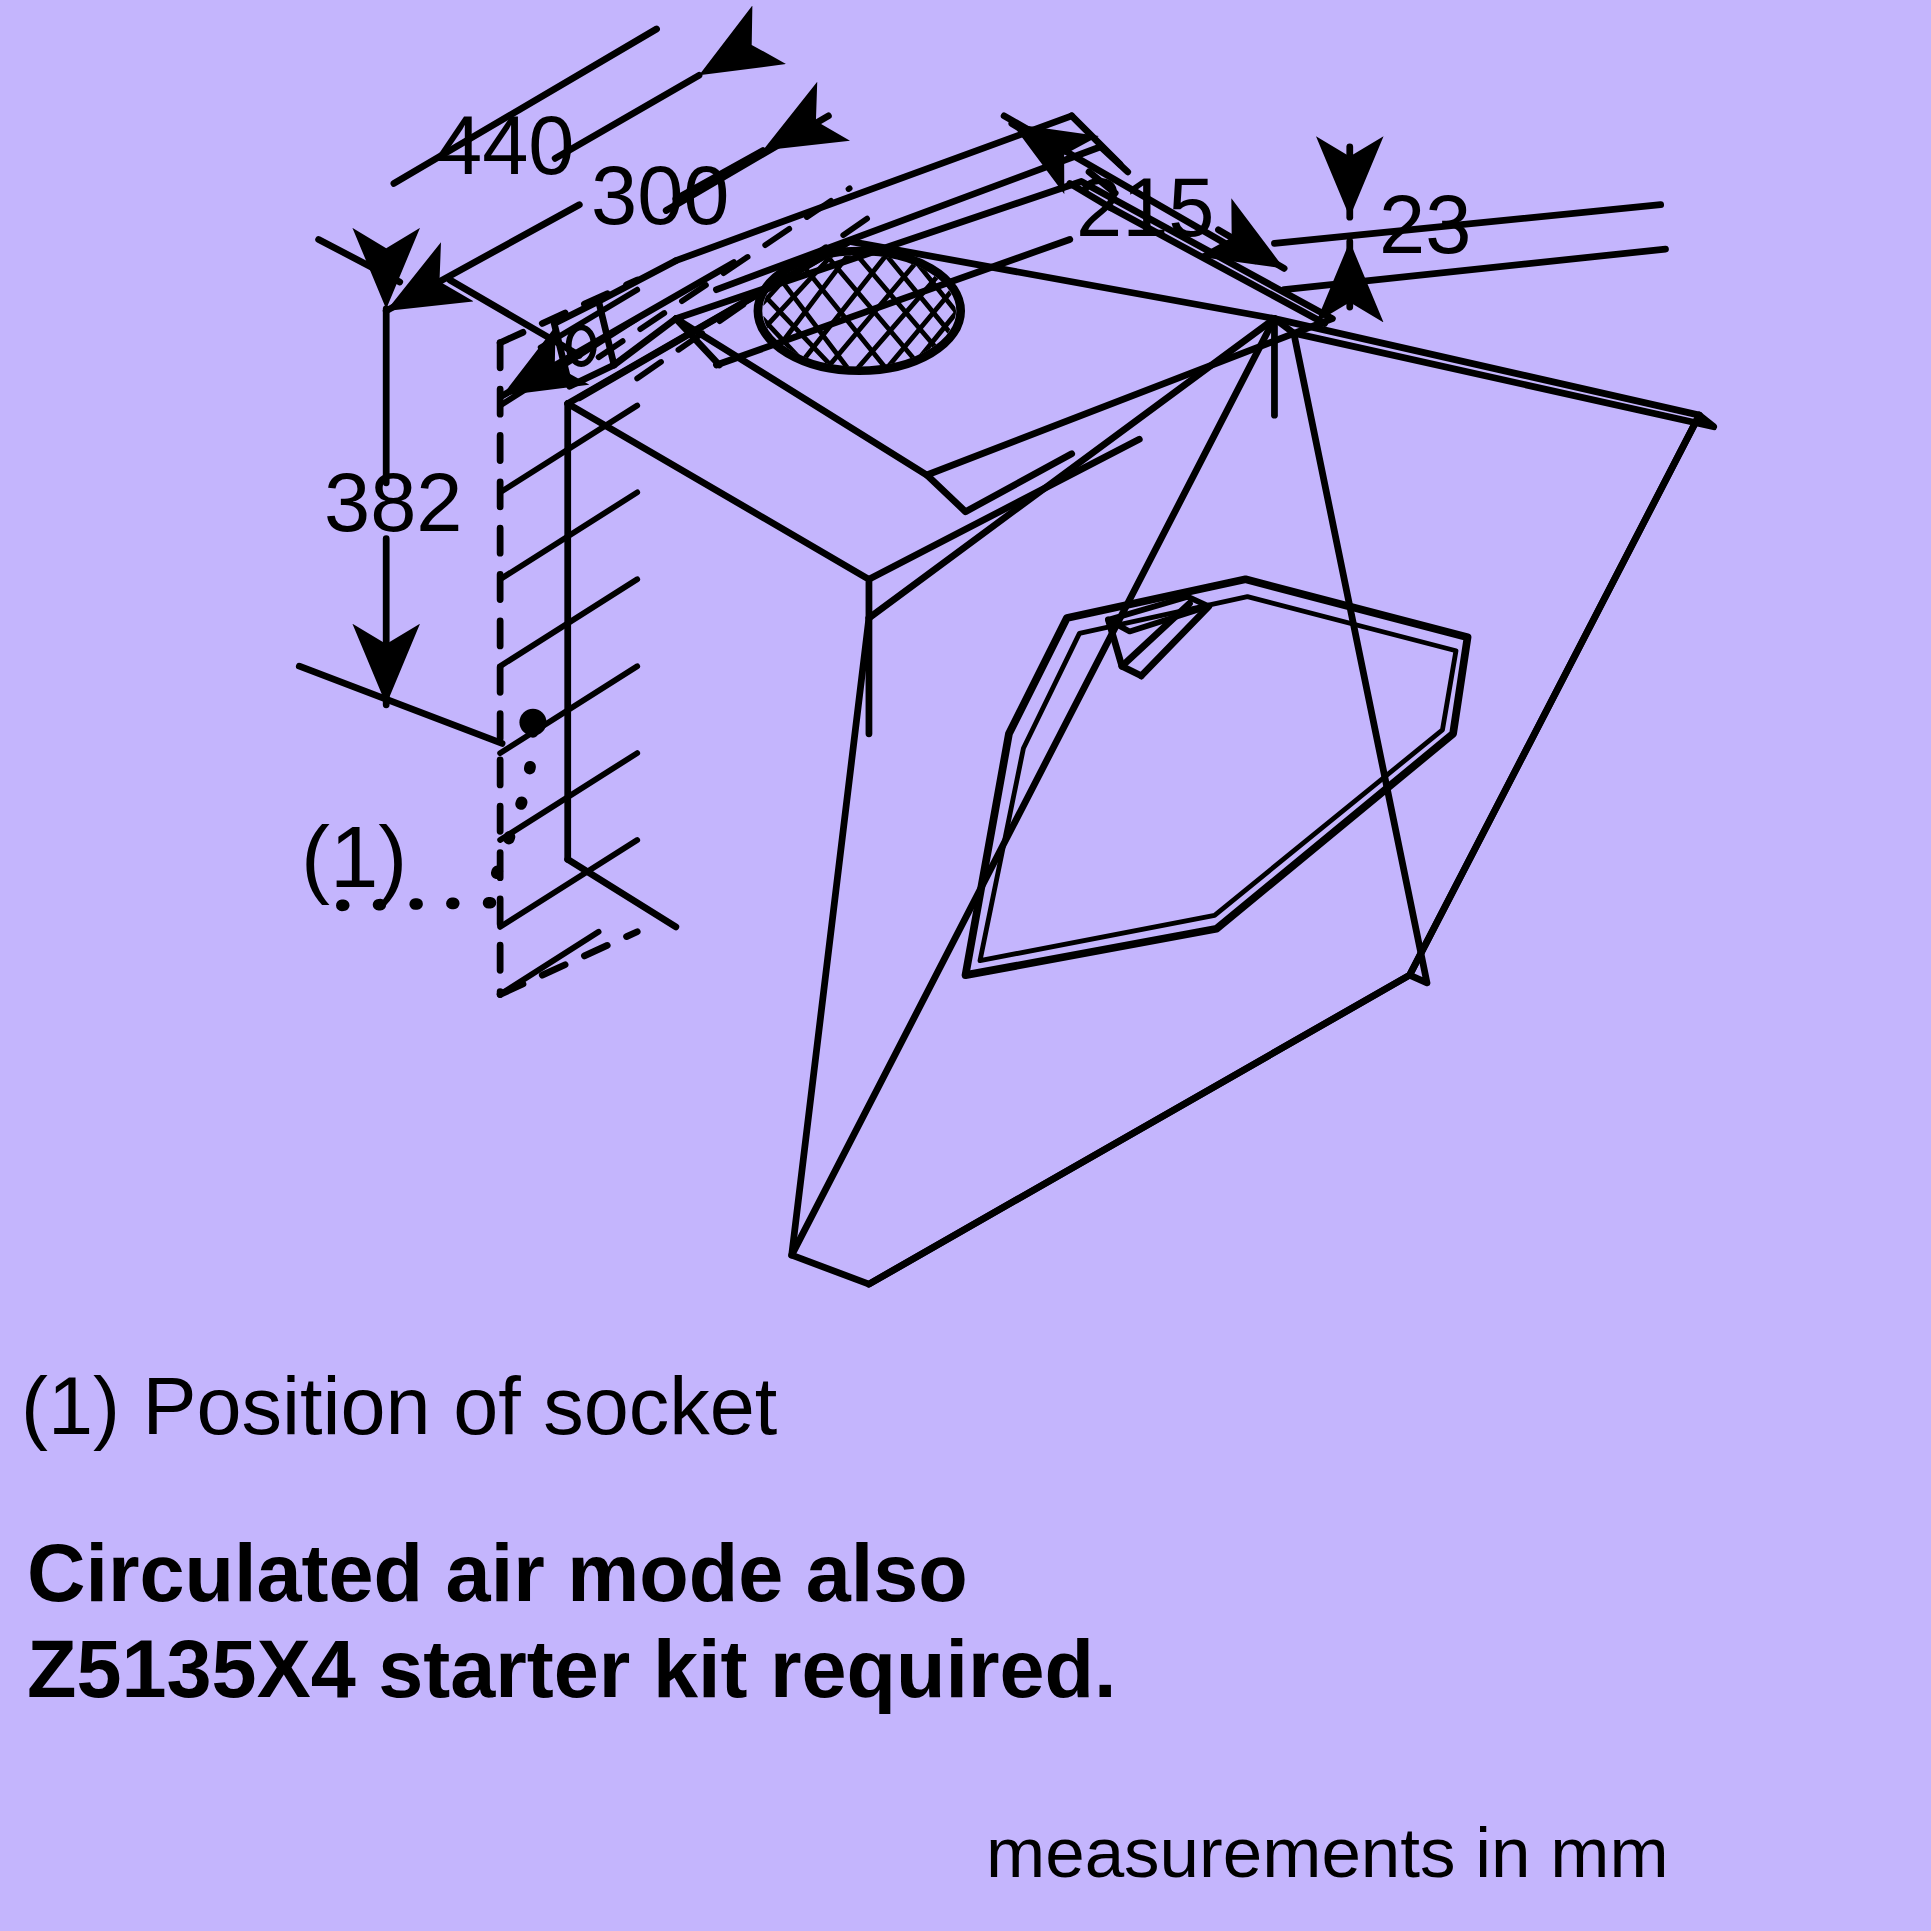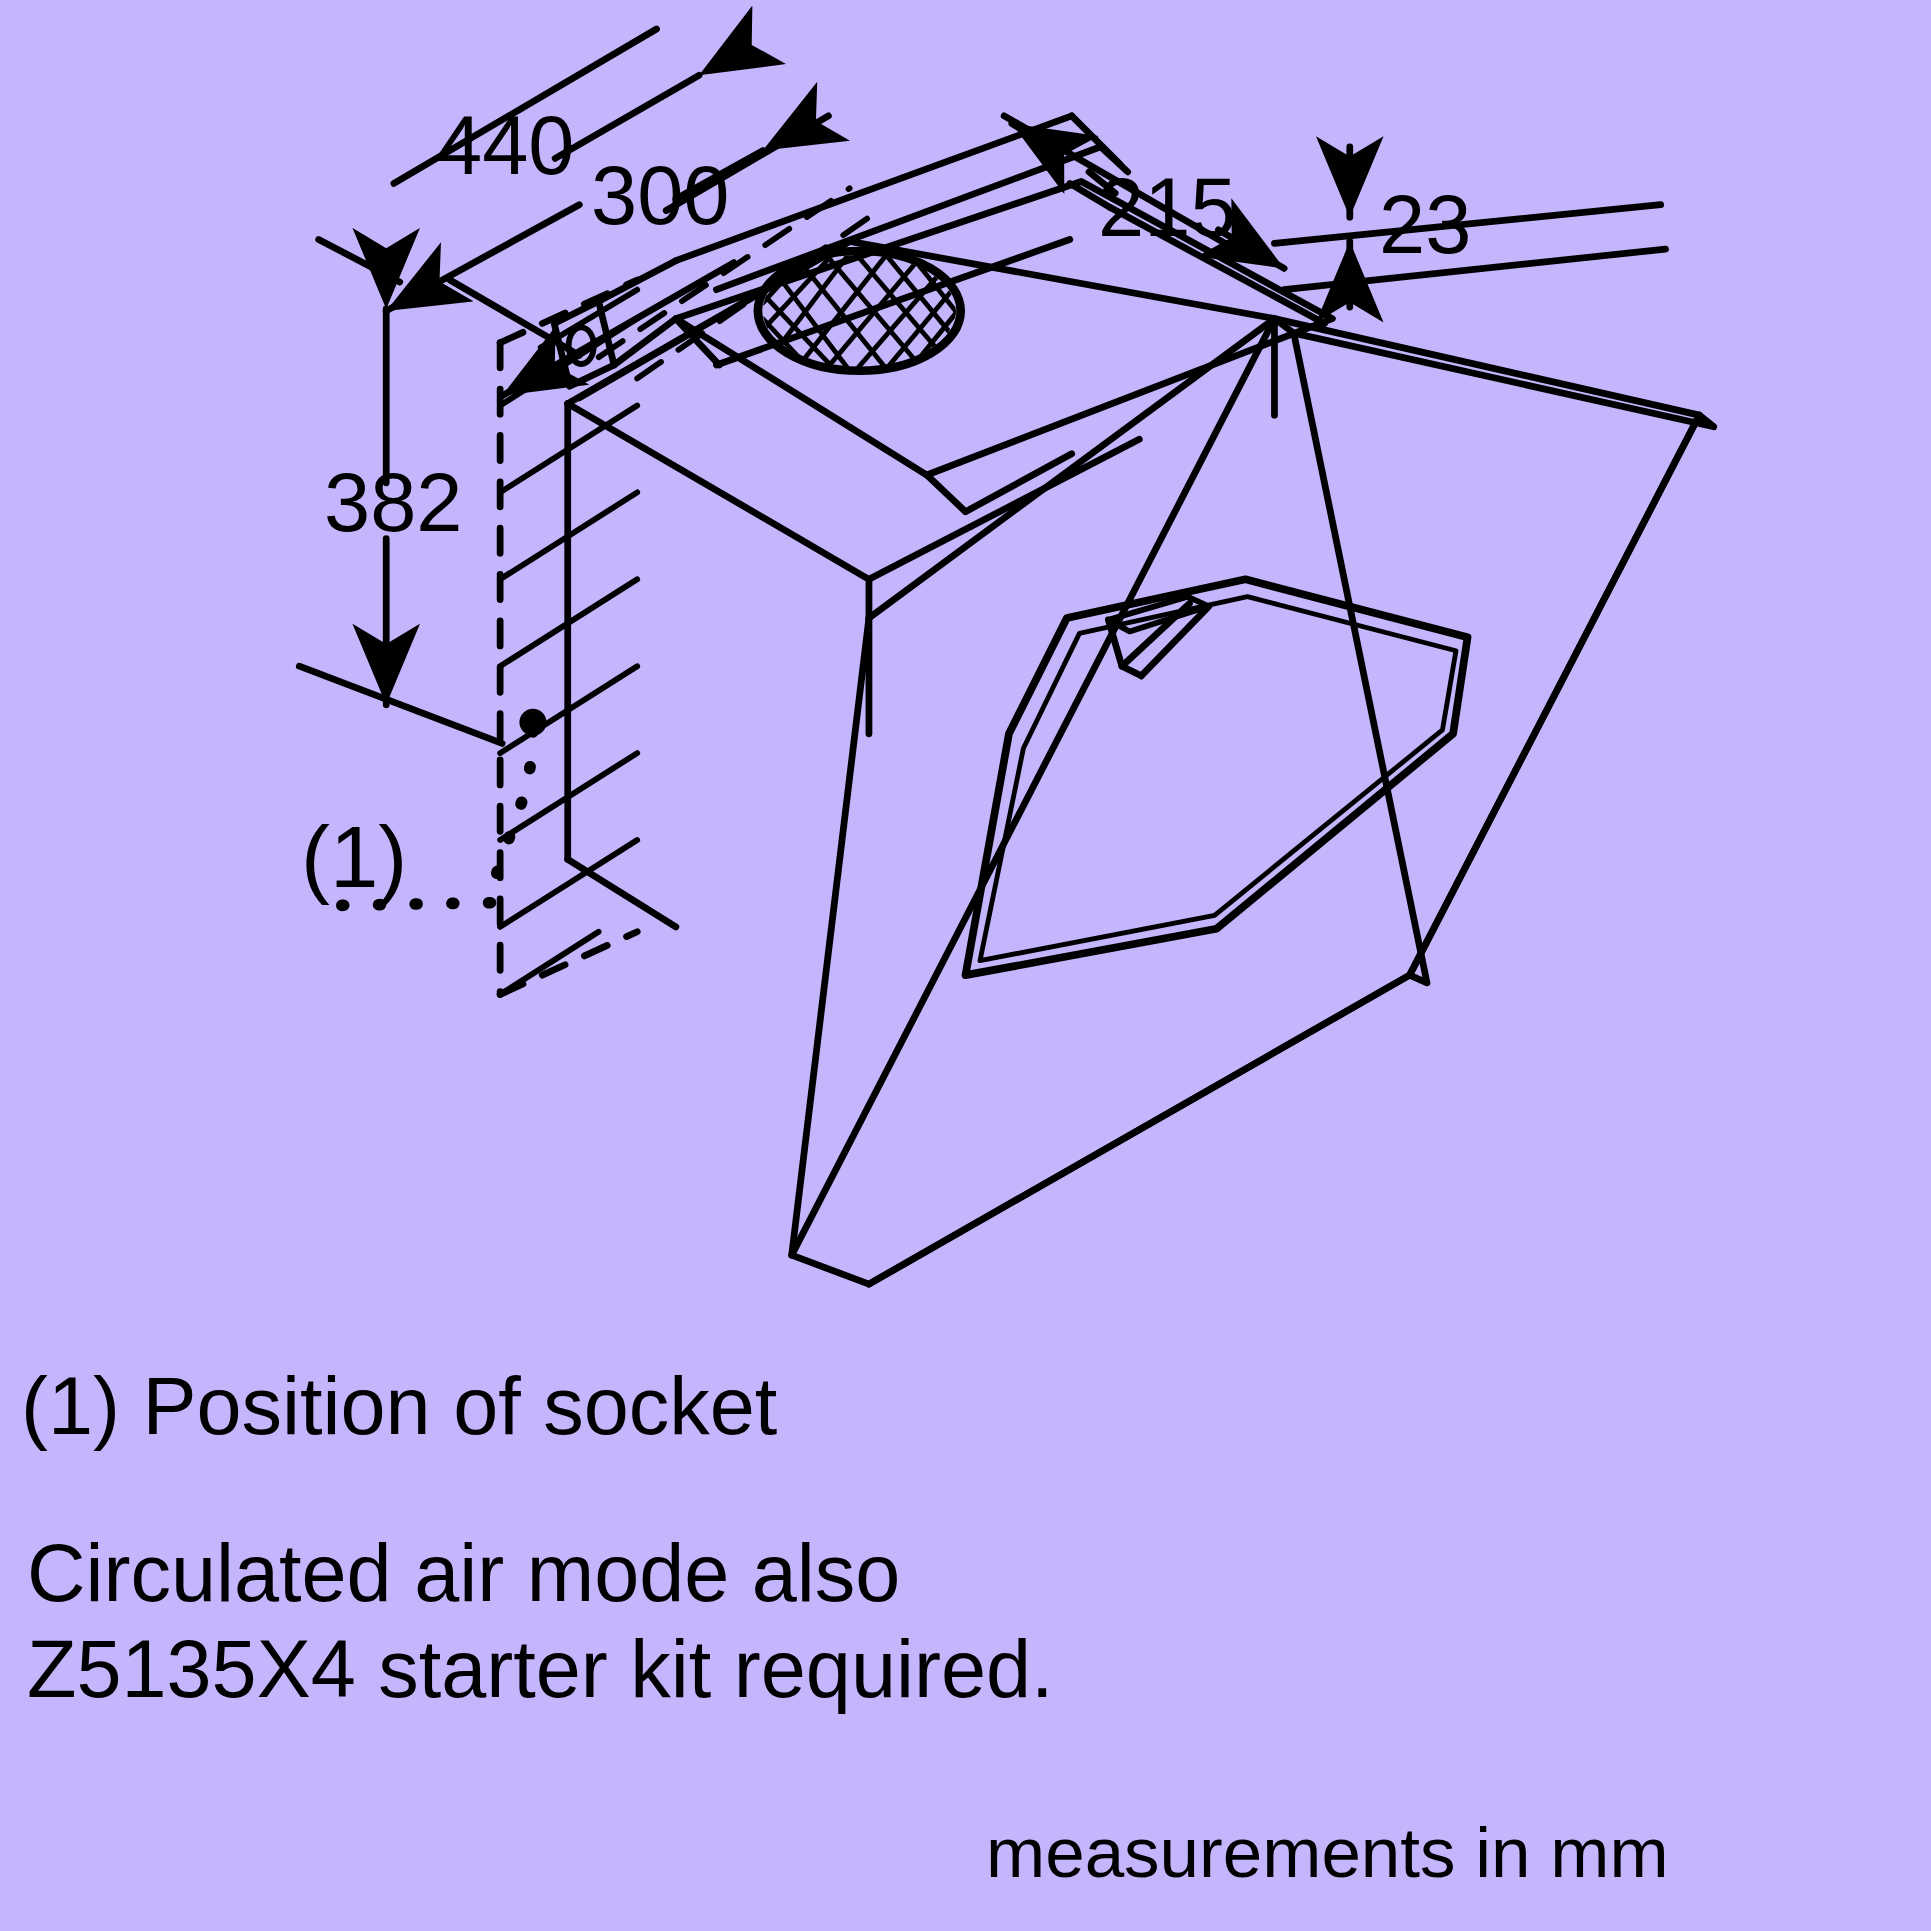--- a/index.html
+++ b/index.html
@@ -39,38 +39,39 @@
   }
   .note-socket {
     left: 21px;
     top: 1359px;
     font-size: 81px;
   }
   .note-air {
     left: 27px;
     top: 1526px;
     font-size: 81px;
+    font-weight: bold;
   }
   .note-measure {
     left: 986px;
     top: 1811px;
     font-size: 71px;
   }
   .note-air div { display: block; }
   .label-1 {
     position: absolute;
     left: 301px;
     top: 807px;
     font-size: 87px;
     font-family: "Liberation Sans", sans-serif;
     color: #000000;
   }
   .d440 { left: 436px; top: 104px; }
   .d300 { left: 591px; top: 154px; }
-  .d215 { left: 1076px; top: 166px; margin-left: 22px; }
+  .d215 { left: 1076px; top: 166px; }
   .d35  { left: 1379px; top: 183px; }
   .d382 { left: 324px; top: 461px; }
 </style>
 </head>
 <body>
 
 <div id="page">
 
   <svg id="drawing" viewBox="0 0 2000 2000" xmlns="http://www.w3.org/2000/svg">
 

